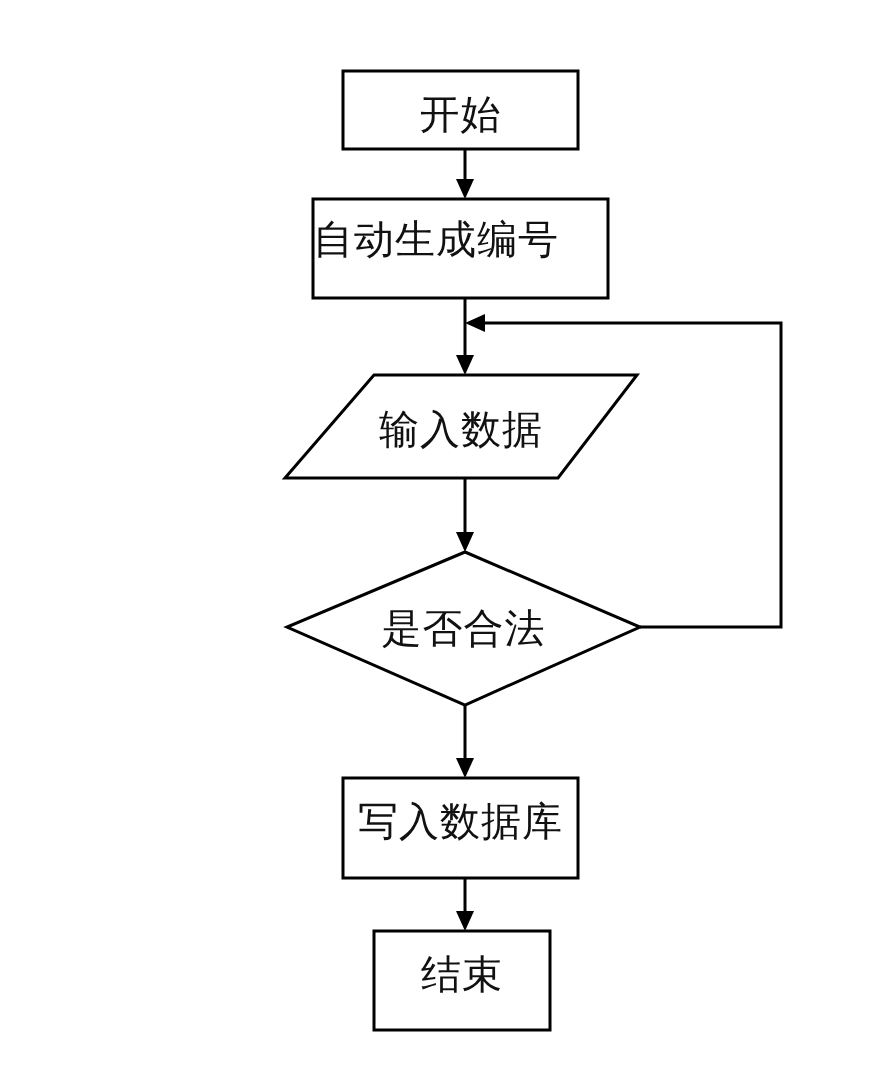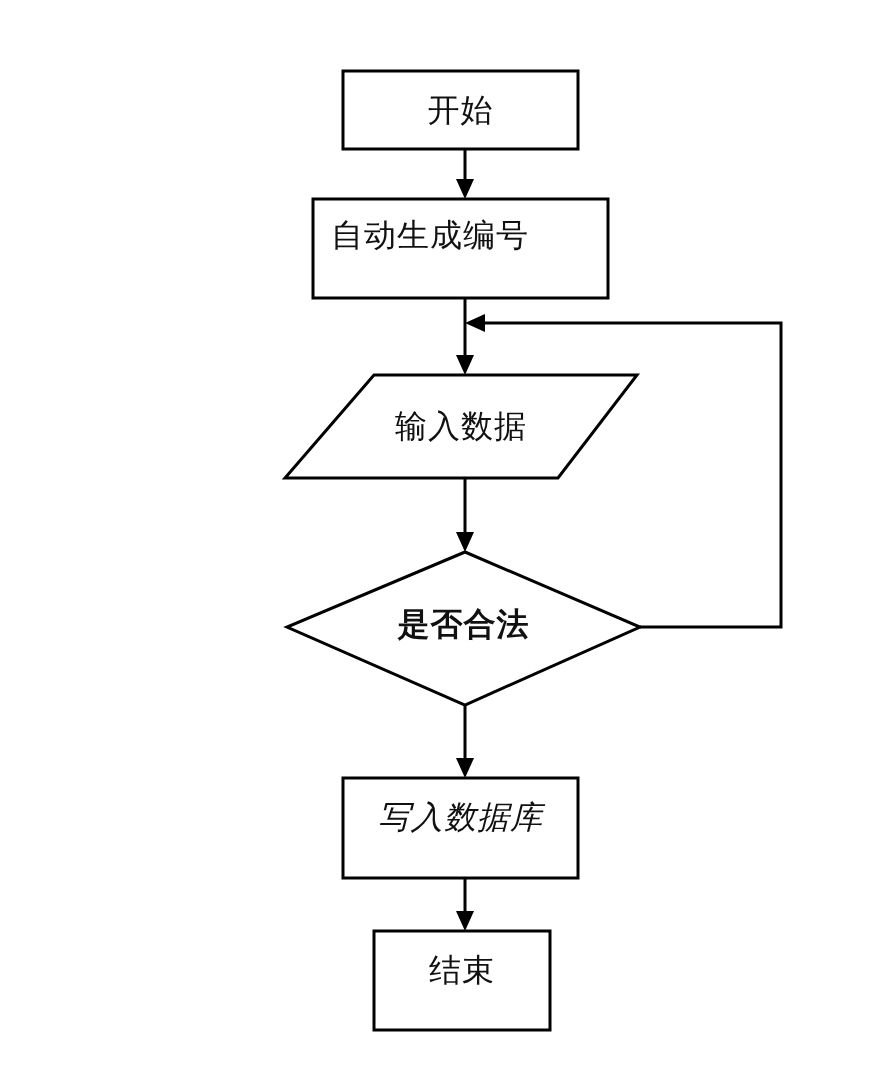--- a/index.html
+++ b/index.html
@@ -38,34 +38,34 @@
     stroke-linecap: butt;
     stroke-linejoin: miter;
   }
   .arrow-head {
     fill: #000000;
     stroke: none;
   }
   .node-label {
     position: absolute;
     font-family: "DejaVu Serif", "Liberation Serif", serif;
-    font-size: 32px;
+    font-size: 40px;
     line-height: 1;
     color: #111111;
     letter-spacing: 1px;
     white-space: nowrap;
     text-align: center;
     pointer-events: none;
     -webkit-font-smoothing: antialiased;
   }
   .lbl-start      { left: 343px; top: 94px;  width: 235px; }
   .lbl-autonum    { left: 313px; top: 219px; width: 234px; }
   .lbl-input      { left: 285px; top: 410px; width: 352px; font-family: Liberation Serif, serif; }
-  .lbl-valid      { left: 287px; top: 608px; width: 353px; font-weight: bold; }
-  .lbl-writedb    { left: 343px; top: 801px; width: 235px; font-style: italic; }
+  .lbl-valid      { left: 287px; top: 608px; width: 353px; }
+  .lbl-writedb    { left: 343px; top: 801px; width: 235px; }
   .lbl-end        { left: 374px; top: 954px; width: 176px; }
 </style>
 </head>
 <body>
 
 <div id="canvas">
 
   <svg id="flow-svg" viewBox="0 0 894 1074" xmlns="http://www.w3.org/2000/svg">
 
     <g>

